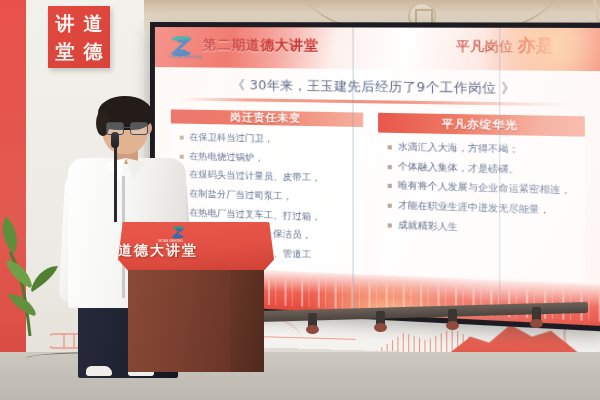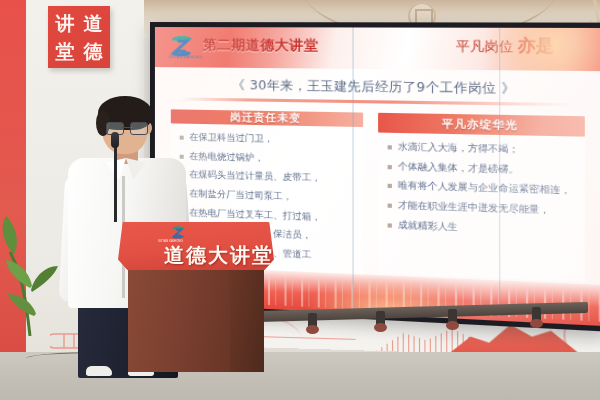--- a/index.html
+++ b/index.html
@@ -159,22 +159,22 @@
 
   
   .podium{position:absolute;left:118px;top:222px;width:156px;height:150px;}
   .podium-top{position:absolute;left:0;top:0;width:156px;height:48px;
     background:linear-gradient(175deg,#e8584a 0%,#e25043 55%,#cf4136 100%);
     border-radius:6px 6px 3px 3px;
     clip-path:polygon(3% 0,97% 0,100% 78%,94% 100%,6% 100%,0 78%);
     box-shadow:0 3px 6px rgba(0,0,0,.2);}
   .podium-logo{position:absolute;left:52px;top:4px;width:17px;height:13px;}
   .podium-logo-txt{position:absolute;left:40px;top:17px;font-size:3px;color:#ffe7df;}
-  .podium-title{position:absolute;left:0;top:20px;width:156px;text-align:right;
-    color:#fff6ef;font-size:20px;font-weight:bold;letter-spacing:2px;
+  .podium-title{position:absolute;left:0;top:20px;width:156px;text-align:left;
+    color:#fff6ef;font-size:14px;font-weight:bold;letter-spacing:2px;
     font-family:"DejaVu Sans",sans-serif;
     text-shadow:1px 1px 2px rgba(120,25,15,.55);}
   .podium-body{position:absolute;left:10px;top:46px;width:132px;height:104px;
     background:linear-gradient(100deg,#8a4a36 0%,#7b4030 40%,#5f3023 100%);}
   .podium-body2{position:absolute;left:112px;top:44px;width:34px;height:106px;
     background:linear-gradient(100deg,#6b3727 0%,#4e2a1e 100%);}
 
   .speaker{position:absolute;left:52px;top:96px;width:150px;height:276px;}
   .head{position:absolute;left:50px;top:4px;width:46px;height:54px;
     border-radius:48% 48% 44% 44%;background:#e2b391;}

